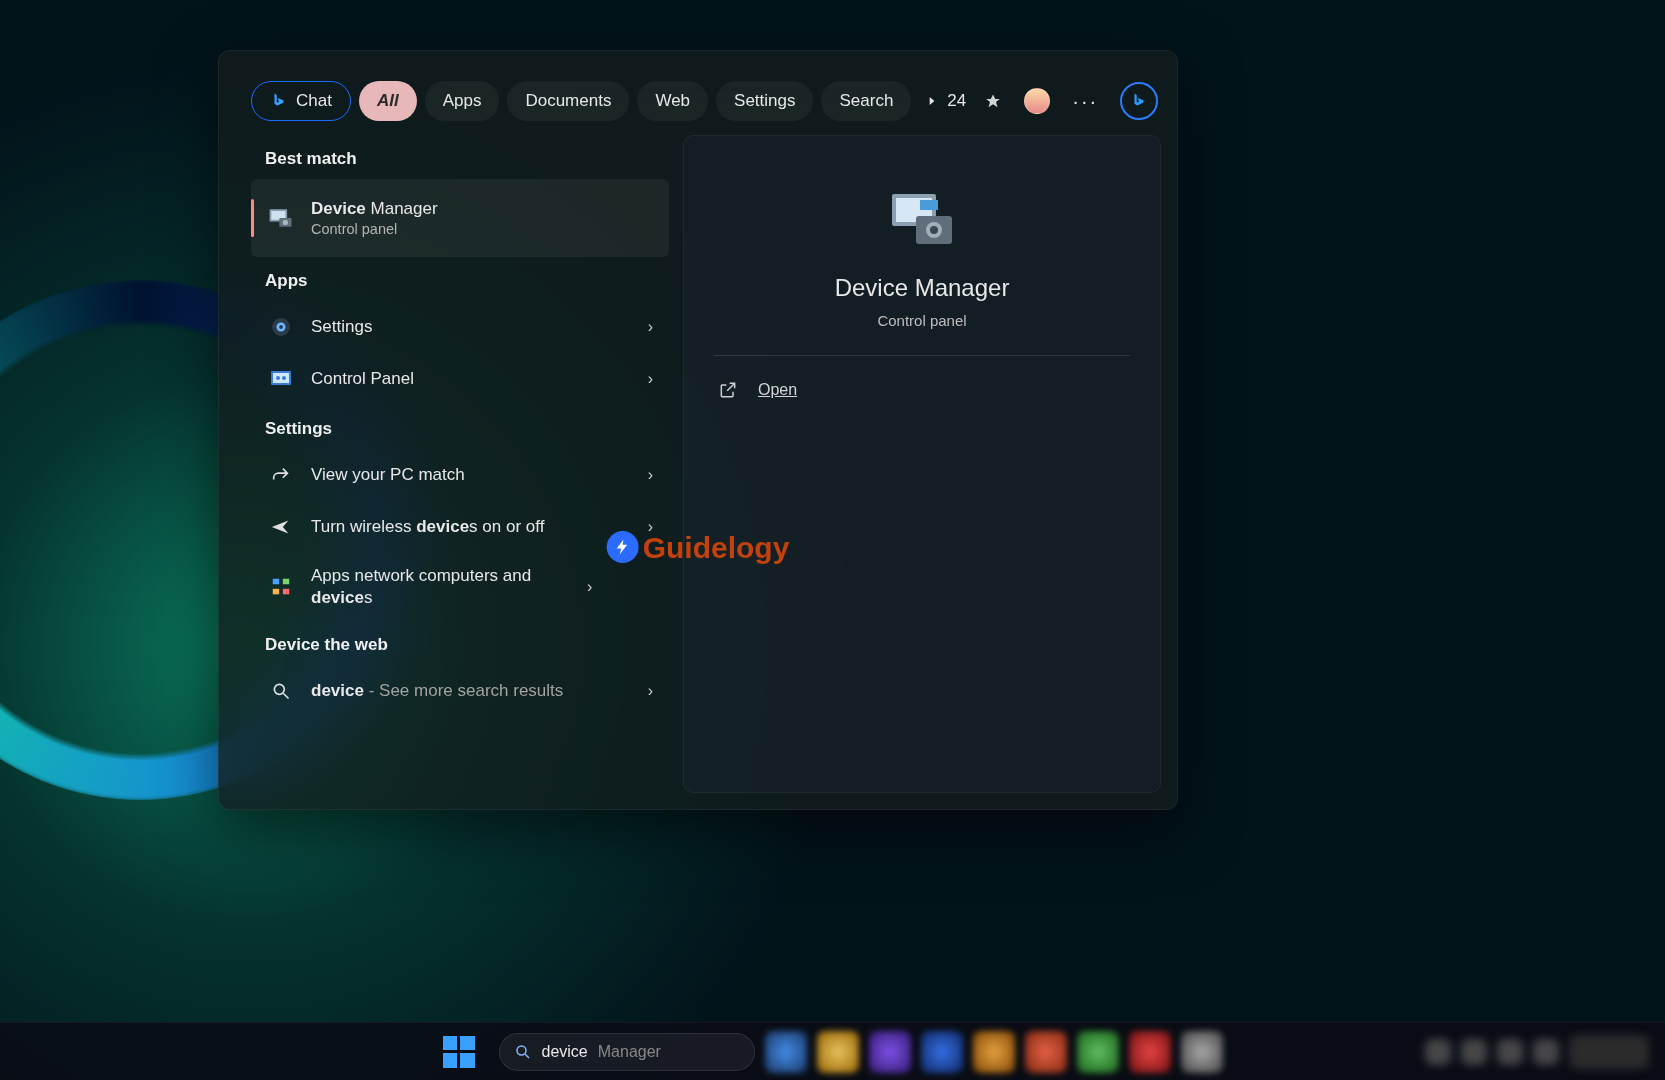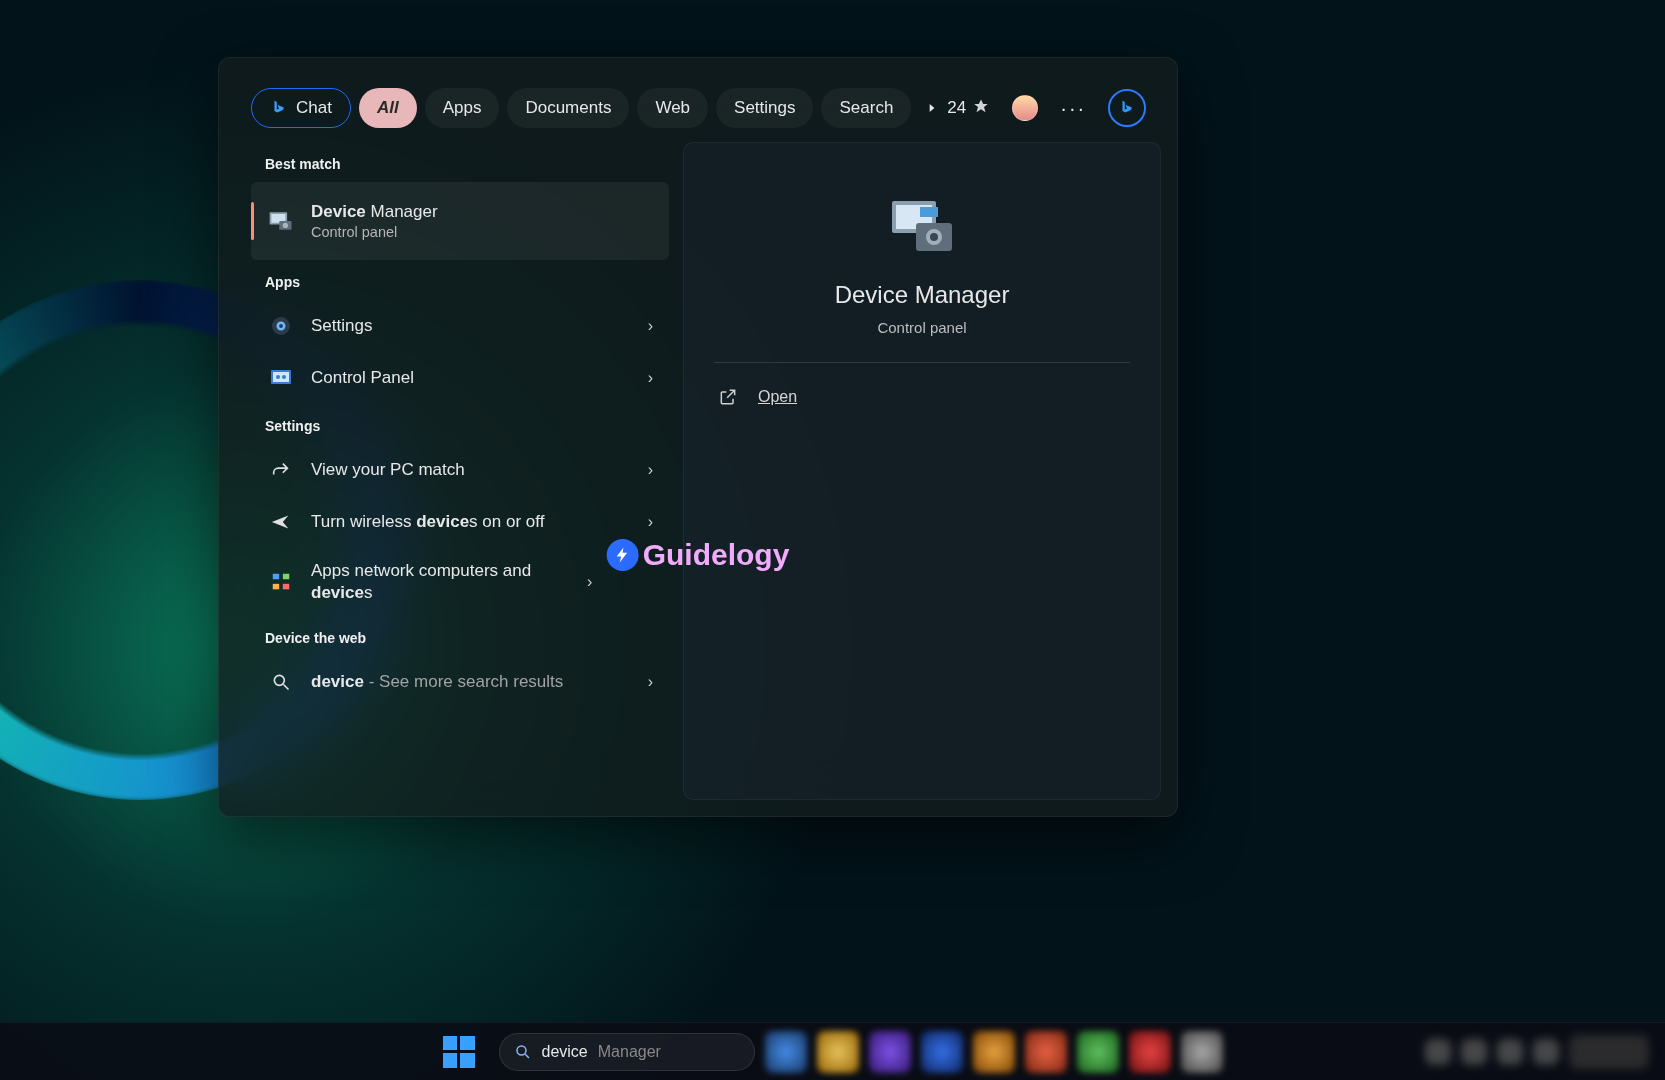--- a/index.html
+++ b/index.html
@@ -12,47 +12,47 @@
   .aura-ring {
     position:absolute; left:-120px; top:280px; width:520px; height:520px; border-radius:50%;
     border: 28px solid transparent;
     background: conic-gradient(from 120deg, #1a6dff, #14d1b7, #001030, #1a6dff) border-box;
     -webkit-mask: radial-gradient(circle, transparent 58%, #000 60%);
             mask: radial-gradient(circle, transparent 58%, #000 60%);
     filter: blur(2px);
     opacity: .9;
   }
   .search-flyout {
-    position:absolute; left:218px; top:57px; width:960px; height:760px;
+    position:absolute; left:218px; top:50px; width:960px; height:760px;
     background: rgba(18,28,28,0.78);
     backdrop-filter: blur(30px);
     border-radius: 12px;
     border: 1px solid rgba(255,255,255,0.06);
     box-shadow: 0 20px 60px rgba(0,0,0,0.55);
     color: #e8e8e8;
     display:flex; flex-direction:column;
   }
   .tabs-row { display:flex; align-items:center; gap:8px; padding: 30px 32px 14px; }
   .tab-pill {
     height:40px; padding:0 18px; border-radius:20px; display:flex; align-items:center; gap:8px;
     font-size:17px; color:#e8e8e8; background:rgba(255,255,255,0.05); cursor:pointer;
   }
   .tab-pill.chat { background:transparent; border:1.5px solid #1a6bff; }
   .tab-pill.all  { background:#e8b7b9; color:#2a2a2a; font-weight:600;font-style:italic; }
   .tabs-right { margin-left:auto; display:flex; align-items:center; gap:22px; }
-  .rewards { display:flex; align-items:flex-start; gap:6px; font-size:17px; }
+  .rewards { display:flex; align-items:flex-end; gap:18px; font-size:17px; }
   .avatar { width:26px; height:26px; border-radius:50%; background:linear-gradient(#ffd8a6,#e68b8b); border:1px solid rgba(255,255,255,.2); }
   .bing-circle { width:38px; height:38px; border-radius:50%; border:2px solid #2a7bff; display:flex; align-items:center; justify-content:center; }
   .body-split { flex:1; display:flex; padding: 0 16px 16px; gap:14px; }
   .left-col { flex:1; padding: 0 0 0 16px; }
   .right-col {
     width:478px; background:rgba(30,40,55,0.35); border-radius:10px;
     border:1px solid rgba(255,255,255,0.05); padding:30px 30px;
   }
-  .section-hdr { font-size:14px; font-weight:600; padding: 14px 14px 10px; color:#f0f0f0; }
+  .section-hdr { font-size:17px; font-weight:600; padding: 14px 14px 10px; color:#f0f0f0; }
   .result {
     display:flex; align-items:center; gap:16px; padding:12px 16px; border-radius:6px;
     position:relative; cursor:pointer;
   }
   .result.best { background:rgba(255,255,255,0.06); height:78px; }
   .result.best::before {
     content:""; position:absolute; left:0; top:20px; bottom:20px; width:3px;
     background:#ff8a80; border-radius:2px;
   }
   .result .icon-slot { width:28px; height:28px; display:flex; align-items:center; justify-content:center; flex:none; }
@@ -63,21 +63,21 @@
   .right-hero { display:flex; flex-direction:column; align-items:center; gap:10px; padding-top:24px; }
   .right-title { font-size:24px; font-weight:400; margin-top:12px; }
   .right-sub { font-size:15px; color:#bdbdbd; }
   .divider { height:1px; background:rgba(255,255,255,0.12); margin:26px 0 12px; }
   .action-row {
     display:flex; align-items:center; gap:20px; padding:12px 4px; border-radius:6px;
     cursor:pointer; color:#d5d5d5; font-size:16px;text-decoration:underline;
   }
   .watermark {
     position:absolute; left:50%; transform:translateX(-50%); top:480px;
-    display:flex; align-items:center; gap:4px; color:#f0abfc; font-size:30px; font-weight:700;
+    display:flex; gap:4px; color:#c2410c; font-size:30px; font-weight:700;
     pointer-events:none;
   }
   .watermark .g-bolt {
     width:32px; height:32px; border-radius:50%; background:#2c6bff;
     display:flex; align-items:center; justify-content:center; color:#fff; font-weight:900;
   }
   
   .taskbar {
     position:absolute; left:0; right:0; bottom:0; height:58px;
     background:rgba(10,12,20,0.85); backdrop-filter:blur(20px);

